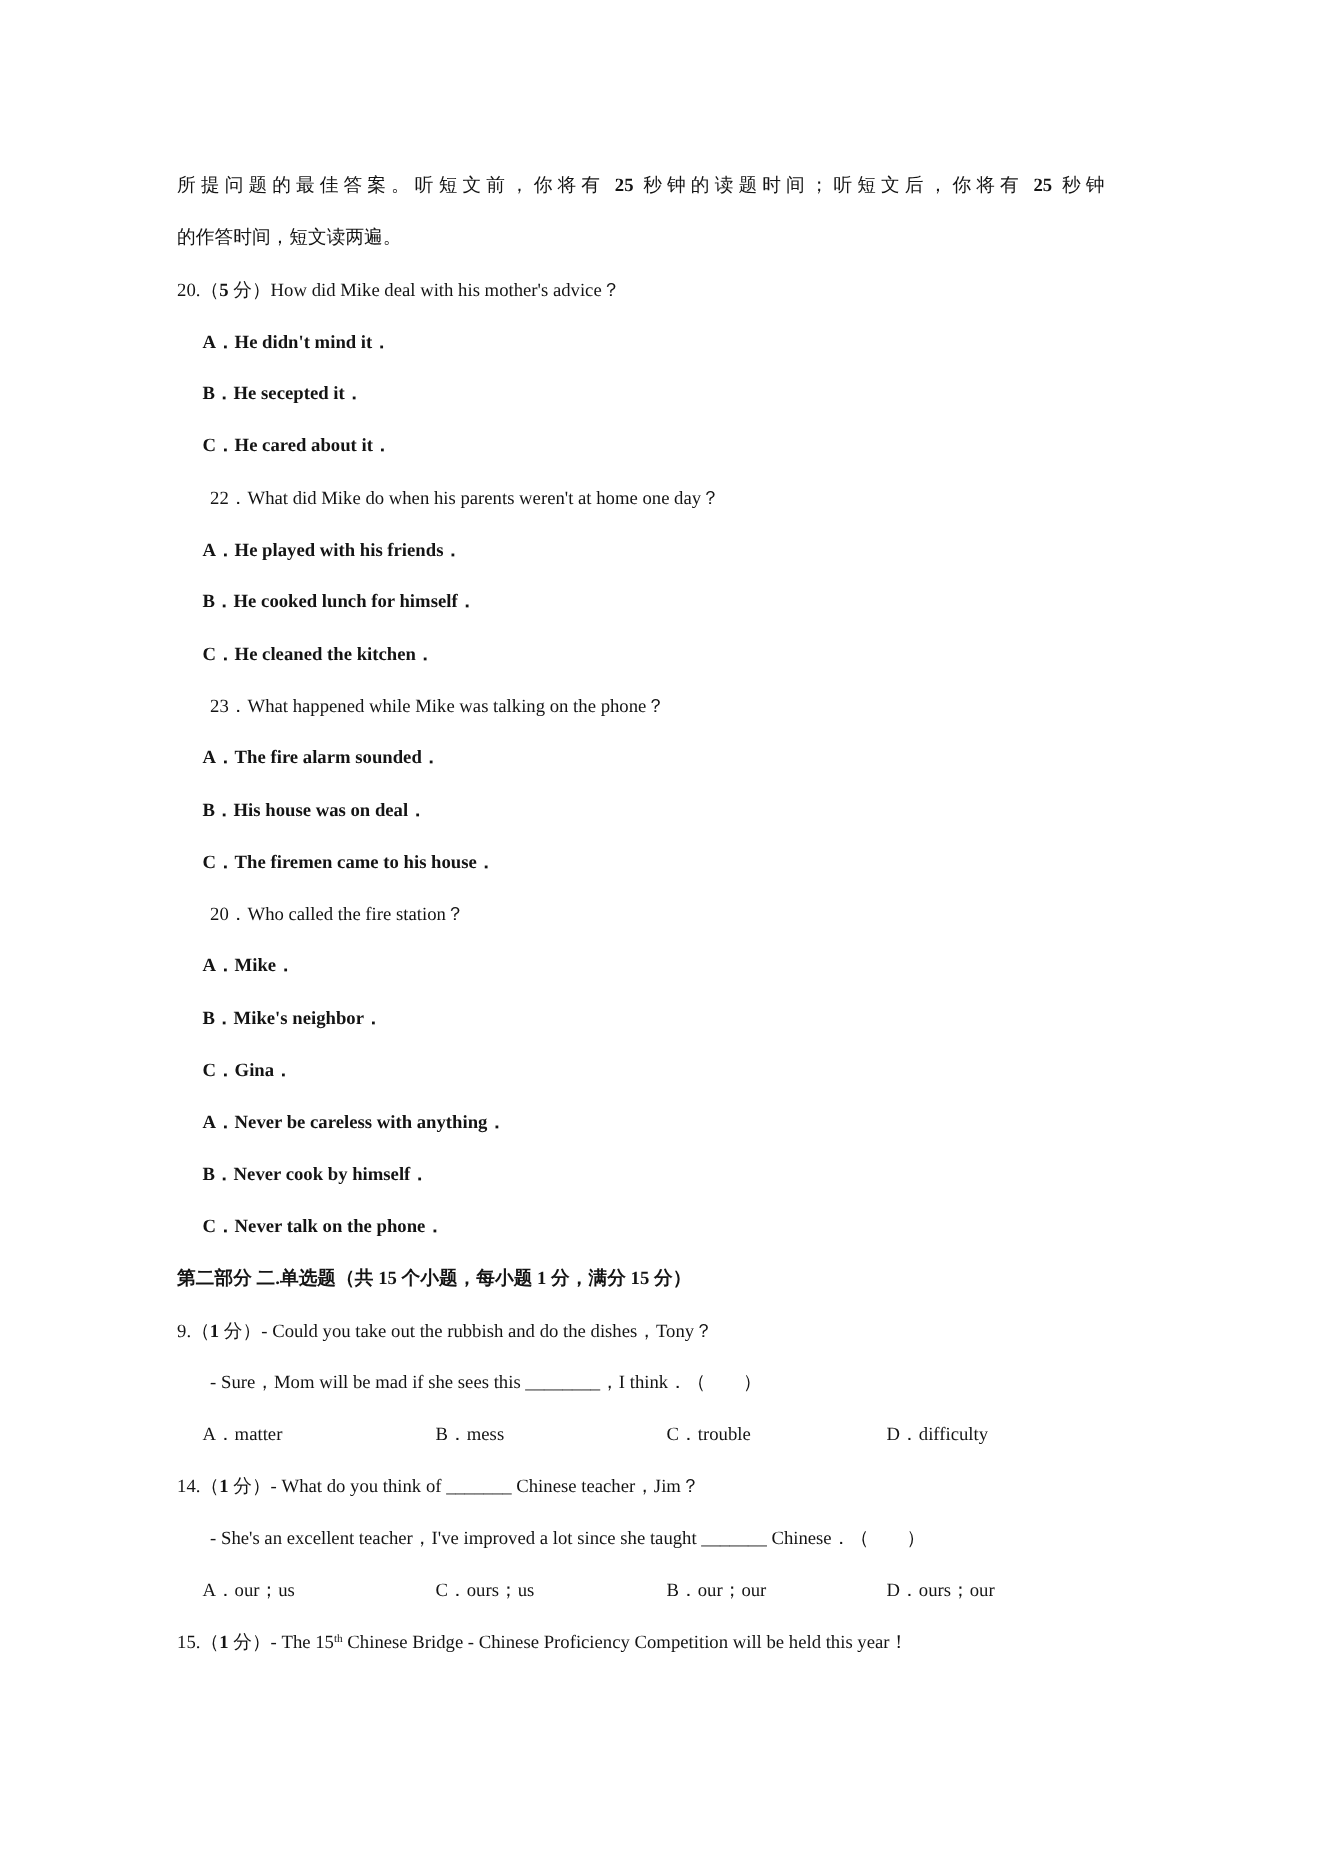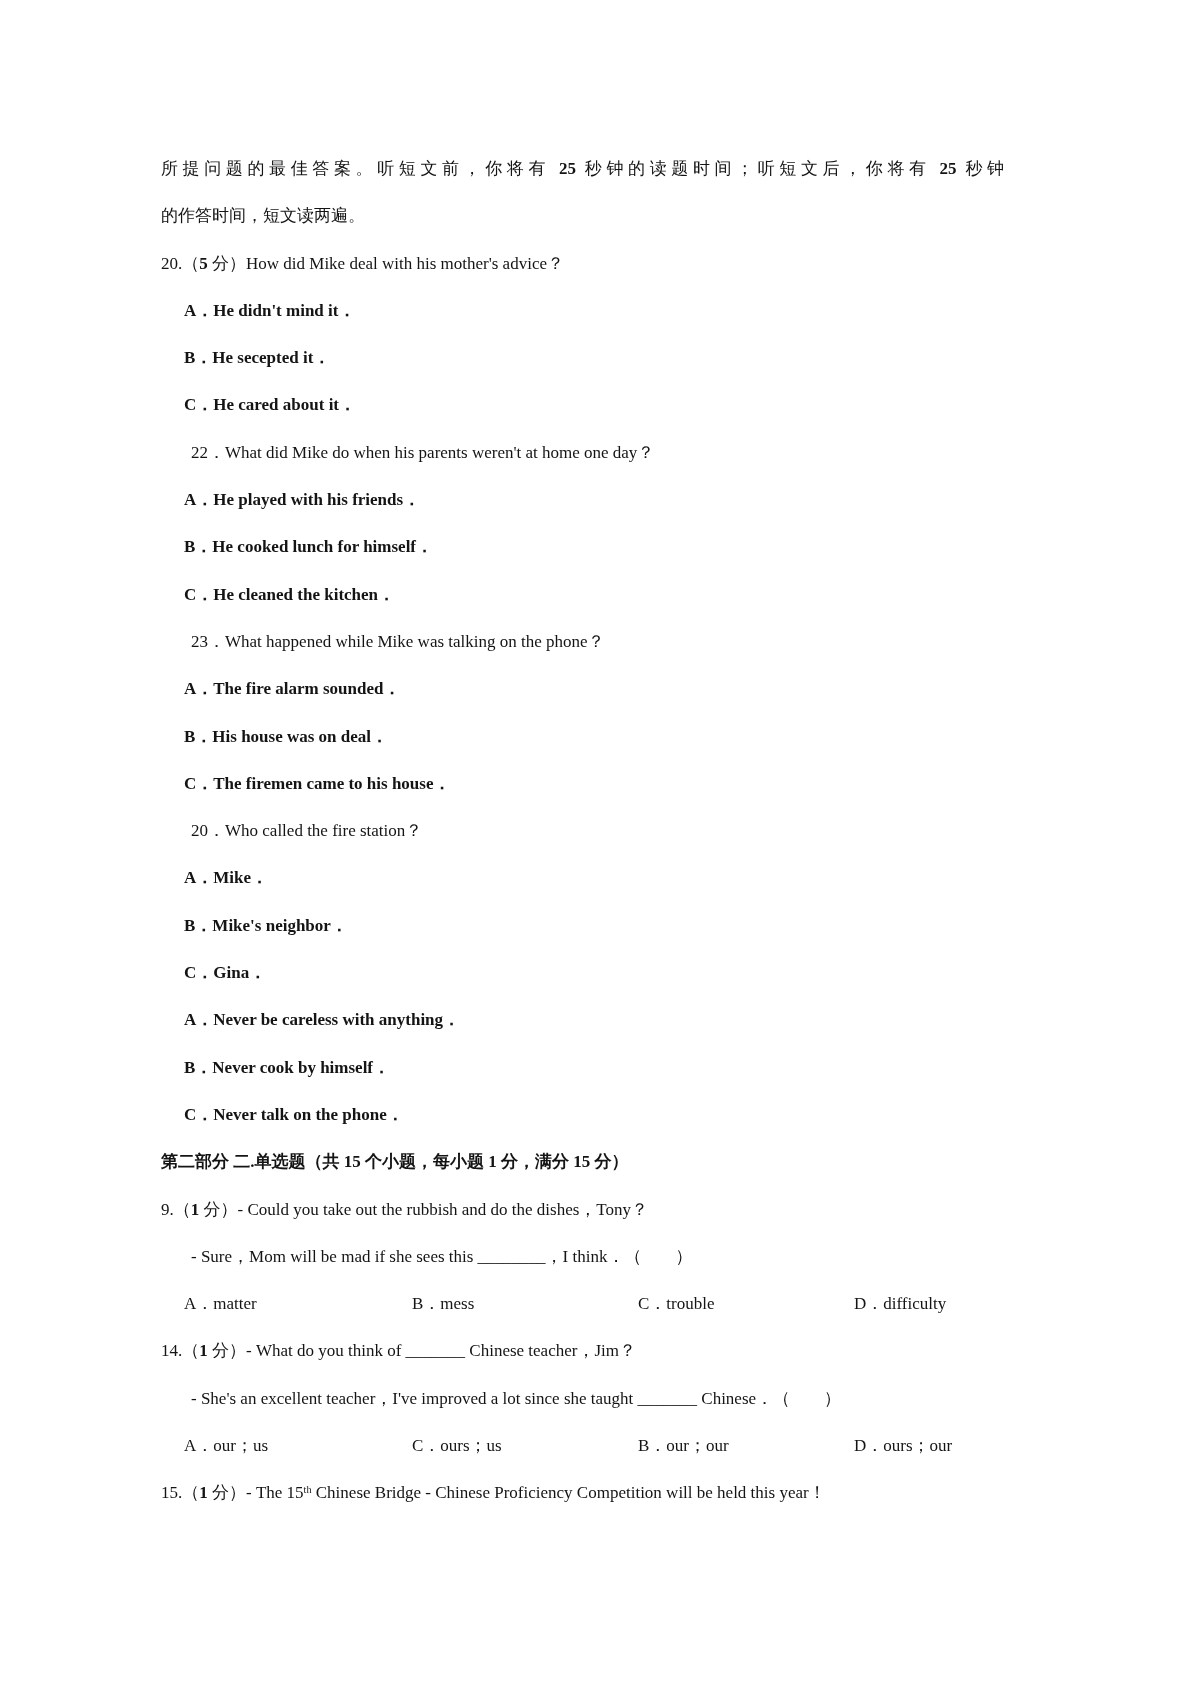--- a/index.html
+++ b/index.html
@@ -27,21 +27,20 @@
     text-align-last:justify;
   }
   .opt{padding-left:23px;font-weight:bold;}
   .sub{padding-left:30px;}
   .bold{font-weight:700;}
   b{font-weight:700;}
   .optrow{
     display:grid;
     grid-template-columns:212px 210px 200px auto;
     padding-left:23px;
-    gap:16px;
   }
   .sup{
     font-size:0.6em;
     position:relative;
     top:-0.5em;
     line-height:1;
   }
 </style>
 </head>
 <body>

